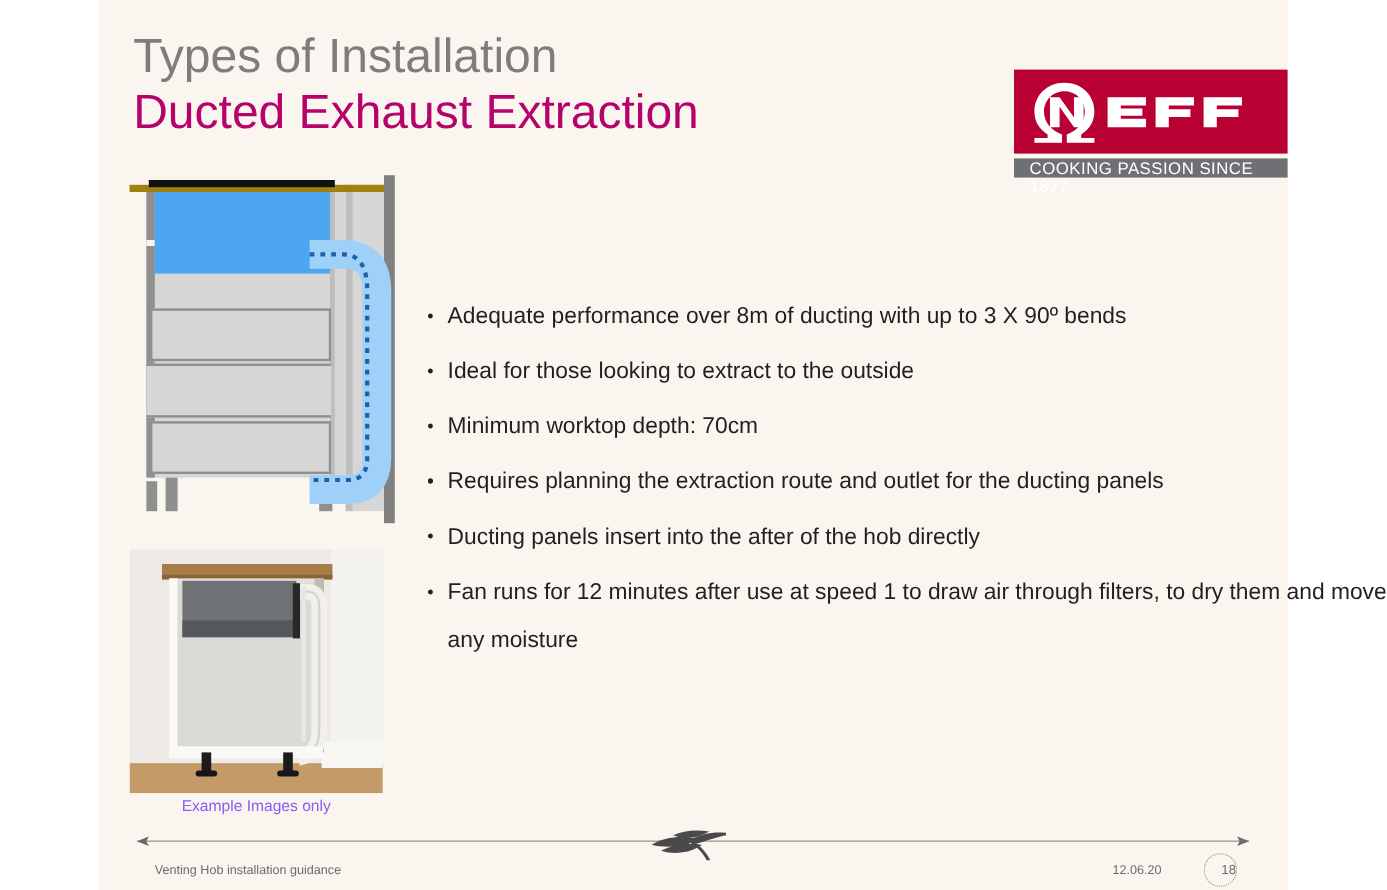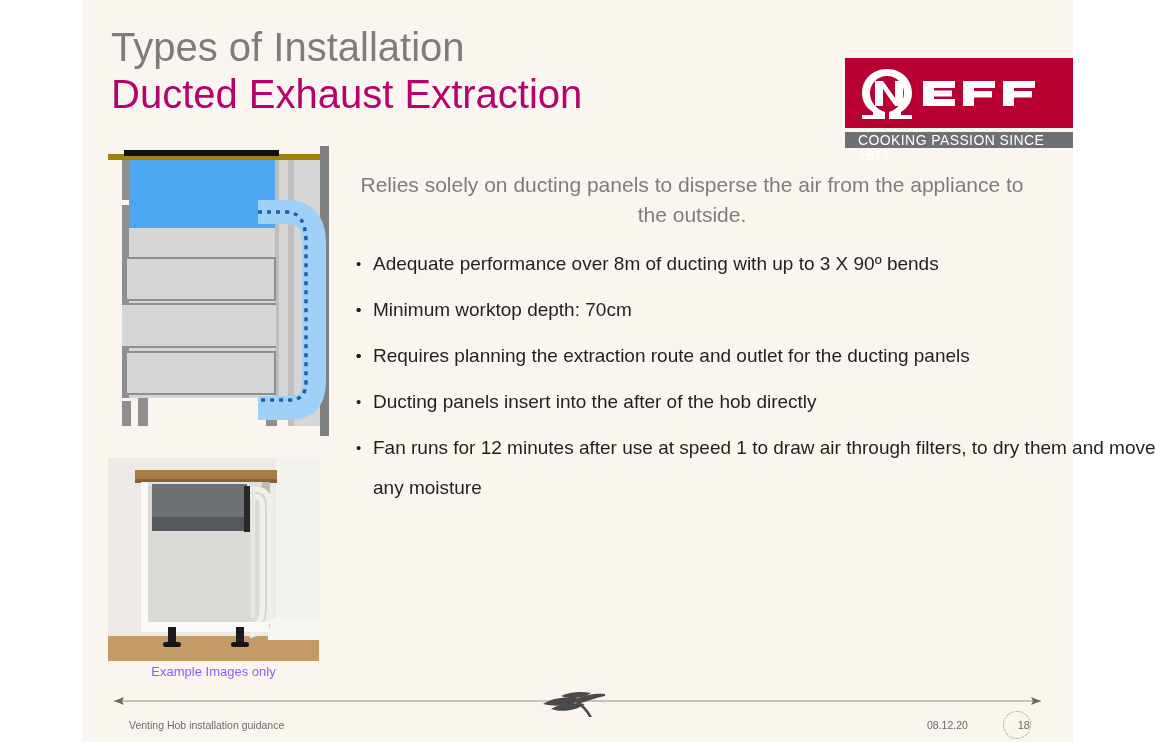--- a/index.html
+++ b/index.html
@@ -279,29 +279,29 @@
     </svg>
 
     <div class="ph" style="left:33px;top:164px;width:128px;height:10px;background:#FAF9F7;"></div>
     <div class="ph" style="left:60px;top:169px;width:8px;height:19px;background:#1B1B1B;"></div>
     <div class="ph" style="left:55px;top:184px;width:18px;height:5px;background:#161616;border-radius:3px;"></div>
     <div class="ph" style="left:128px;top:169px;width:8px;height:19px;background:#1B1B1B;"></div>
     <div class="ph" style="left:123px;top:184px;width:18px;height:5px;background:#161616;border-radius:3px;"></div>
   </div>
   <div id="photo-caption">Example Images only</div>
 
-  <div id="intro">Relies solely on ducting panels to disperse the air from the appliance to the outside.</div>
 
   <div id="bullets">
     <div class="bullet">
       <span class="dot">•</span>
       <span>Adequate performance over 8m of ducting with up to 3 X 90º bends</span>
     </div>
     <div class="bullet">
       <span class="dot">•</span>
+      <span>Ideal for those looking to extract to the outside</span>
     </div>
     <div class="bullet">
       <span class="dot">•</span>
       <span>Minimum worktop depth: 70cm</span>
     </div>
     <div class="bullet">
       <span class="dot">•</span>
     </div>
     <div class="bullet">
       <span class="dot">•</span>
@@ -331,16 +331,16 @@
     <g fill="#4a4a4a">
       <path d="M12 17 C22 10 38 9 52 12 C44 17 28 21 12 17 Z"></path>
       <path d="M20 22 C28 17 42 15 54 17 C46 23 32 26 20 22 Z"></path>
       <path d="M30 9 C38 5 50 4 60 6 C52 11 40 13 30 9 Z"></path>
       <path d="M44 13 C52 8 63 6 74 7 L74 9 C64 11 54 15 46 17 Z"></path>
       <path d="M47 14 C53 18 58 24 61 30 L58 30 C55 24 50 19 45 16 Z"></path>
       <ellipse cx="39" cy="14" rx="4" ry="3.5"></ellipse>
     </g>
   </svg>
   <div id="footer-left">Venting Hob installation guidance</div>
-  <div id="footer-date">08.12.20</div>
+  <div id="footer-date">12.06.20</div>
   <div id="page-badge">18</div>
 
 </div>
 
 </body></html>

